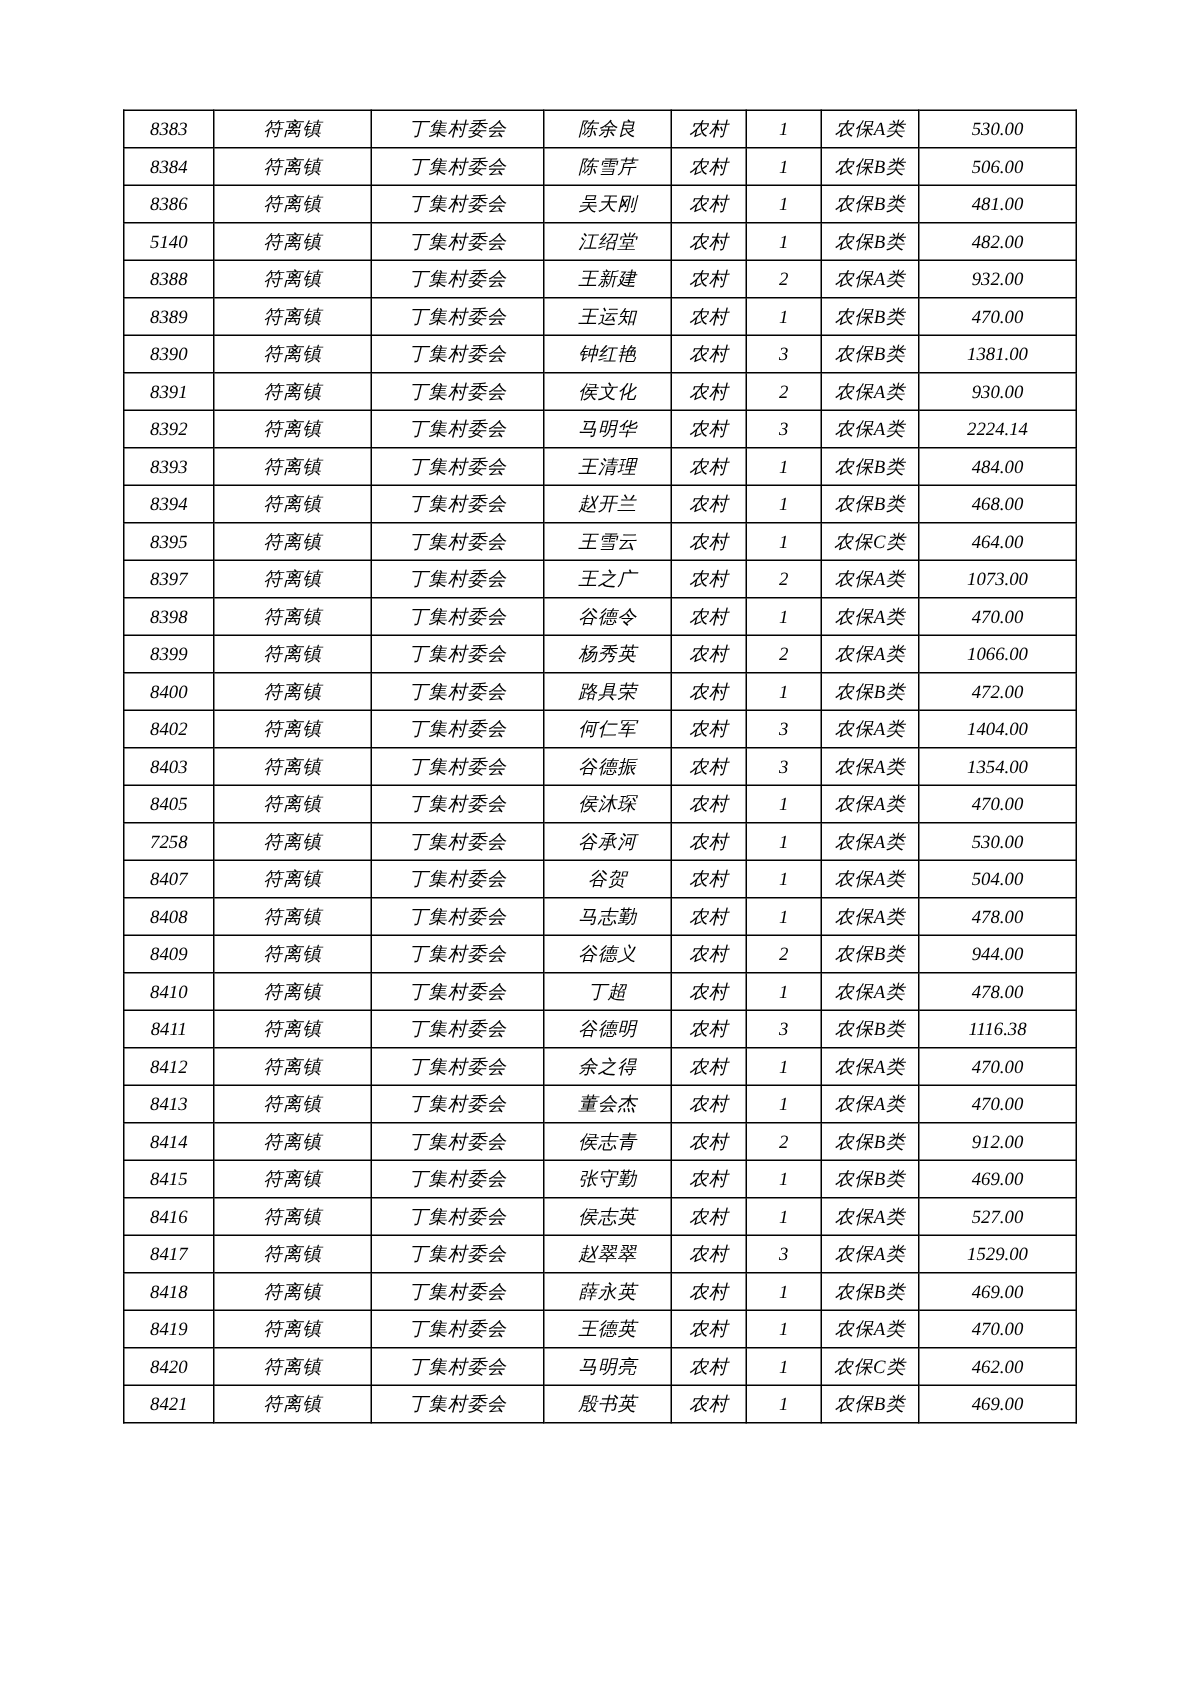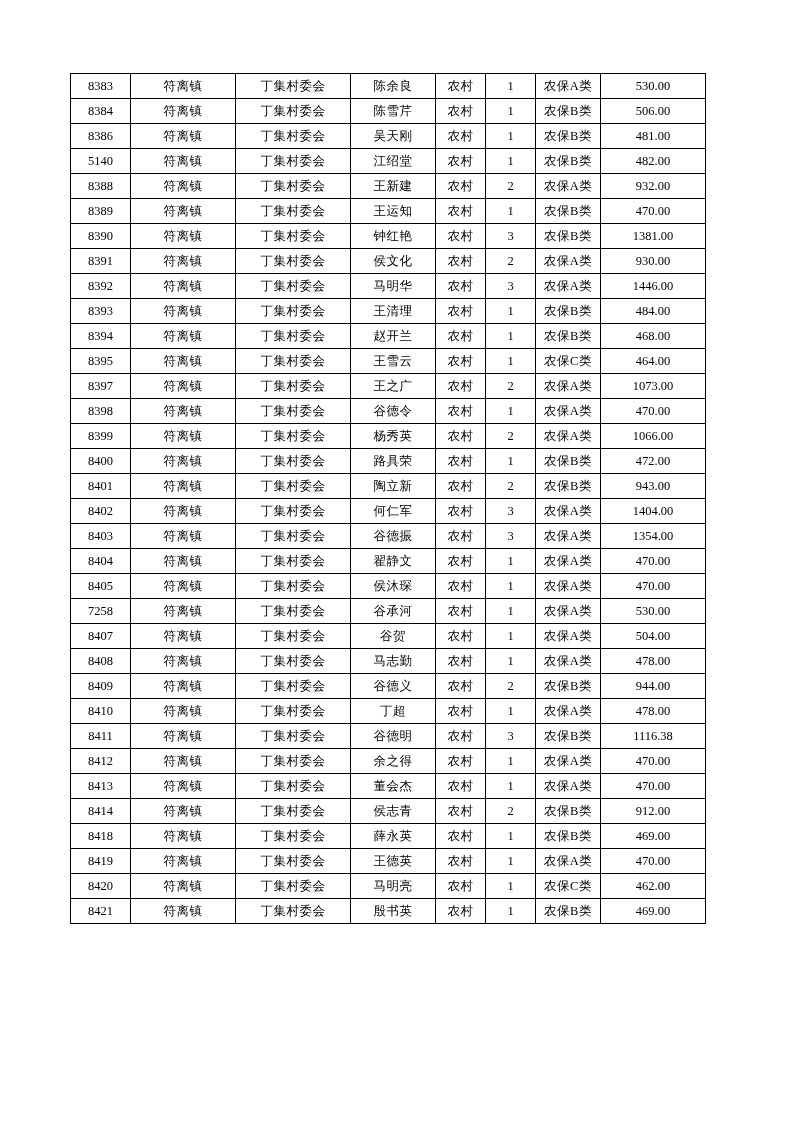--- a/index.html
+++ b/index.html
@@ -10,25 +10,26 @@
   }
   .page {
     position: relative;
     width: 793px;
     height: 1122px;
     background: #ffffff;
     overflow: hidden;
   }
   table.data-table {
     position: absolute;
-    left: 70px;
+    left: 82px;
     top: 73px;
     border-collapse: collapse;
     table-layout: fixed;
     width: 635px;
+    font-style: italic;
   }
   table.data-table td {
     border: 1px solid #000000;
     height: 24px;
     padding: 0;
     font-size: 12.5px;
     color: #000000;
     text-align: center;
     vertical-align: middle;
     white-space: nowrap;
@@ -137,21 +138,21 @@
           <td class="num">930.00</td>
         </tr>
         <tr>
           <td class="num">8392</td>
           <td>符离镇</td>
           <td>丁集村委会</td>
           <td>马明华</td>
           <td>农村</td>
           <td class="num">3</td>
           <td>农保A类</td>
-          <td class="num">1446.00</td>
+          <td class="num">2224.14</td>
         </tr>
         <tr>
           <td class="num">8393</td>
           <td>符离镇</td>
           <td>丁集村委会</td>
           <td>王清理</td>
           <td>农村</td>
           <td class="num">1</td>
           <td>农保B类</td>
           <td class="num">484.00</td>
@@ -210,60 +211,40 @@
           <td class="num">8400</td>
           <td>符离镇</td>
           <td>丁集村委会</td>
           <td>路具荣</td>
           <td>农村</td>
           <td class="num">1</td>
           <td>农保B类</td>
           <td class="num">472.00</td>
         </tr>
         <tr>
-          <td class="num">8401</td>
-          <td>符离镇</td>
-          <td>丁集村委会</td>
-          <td>陶立新</td>
-          <td>农村</td>
-          <td class="num">2</td>
-          <td>农保B类</td>
-          <td class="num">943.00</td>
-        </tr>
-        <tr>
           <td class="num">8402</td>
           <td>符离镇</td>
           <td>丁集村委会</td>
           <td>何仁军</td>
           <td>农村</td>
           <td class="num">3</td>
           <td>农保A类</td>
           <td class="num">1404.00</td>
         </tr>
         <tr>
           <td class="num">8403</td>
           <td>符离镇</td>
           <td>丁集村委会</td>
           <td>谷德振</td>
           <td>农村</td>
           <td class="num">3</td>
           <td>农保A类</td>
           <td class="num">1354.00</td>
         </tr>
         <tr>
-          <td class="num">8404</td>
-          <td>符离镇</td>
-          <td>丁集村委会</td>
-          <td>翟静文</td>
-          <td>农村</td>
-          <td class="num">1</td>
-          <td>农保A类</td>
-          <td class="num">470.00</td>
-        </tr>
-        <tr>
           <td class="num">8405</td>
           <td>符离镇</td>
           <td>丁集村委会</td>
           <td>侯沐琛</td>
           <td>农村</td>
           <td class="num">1</td>
           <td>农保A类</td>
           <td class="num">470.00</td>
         </tr>
         <tr>
@@ -348,20 +329,50 @@
         </tr>
         <tr>
           <td class="num">8414</td>
           <td>符离镇</td>
           <td>丁集村委会</td>
           <td>侯志青</td>
           <td>农村</td>
           <td class="num">2</td>
           <td>农保B类</td>
           <td class="num">912.00</td>
+        </tr>
+        <tr>
+          <td class="num">8415</td>
+          <td>符离镇</td>
+          <td>丁集村委会</td>
+          <td>张守勤</td>
+          <td>农村</td>
+          <td class="num">1</td>
+          <td>农保B类</td>
+          <td class="num">469.00</td>
+        </tr>
+        <tr>
+          <td class="num">8416</td>
+          <td>符离镇</td>
+          <td>丁集村委会</td>
+          <td>侯志英</td>
+          <td>农村</td>
+          <td class="num">1</td>
+          <td>农保A类</td>
+          <td class="num">527.00</td>
+        </tr>
+        <tr>
+          <td class="num">8417</td>
+          <td>符离镇</td>
+          <td>丁集村委会</td>
+          <td>赵翠翠</td>
+          <td>农村</td>
+          <td class="num">3</td>
+          <td>农保A类</td>
+          <td class="num">1529.00</td>
         </tr>
         <tr>
           <td class="num">8418</td>
           <td>符离镇</td>
           <td>丁集村委会</td>
           <td>薛永英</td>
           <td>农村</td>
           <td class="num">1</td>
           <td>农保B类</td>
           <td class="num">469.00</td>

